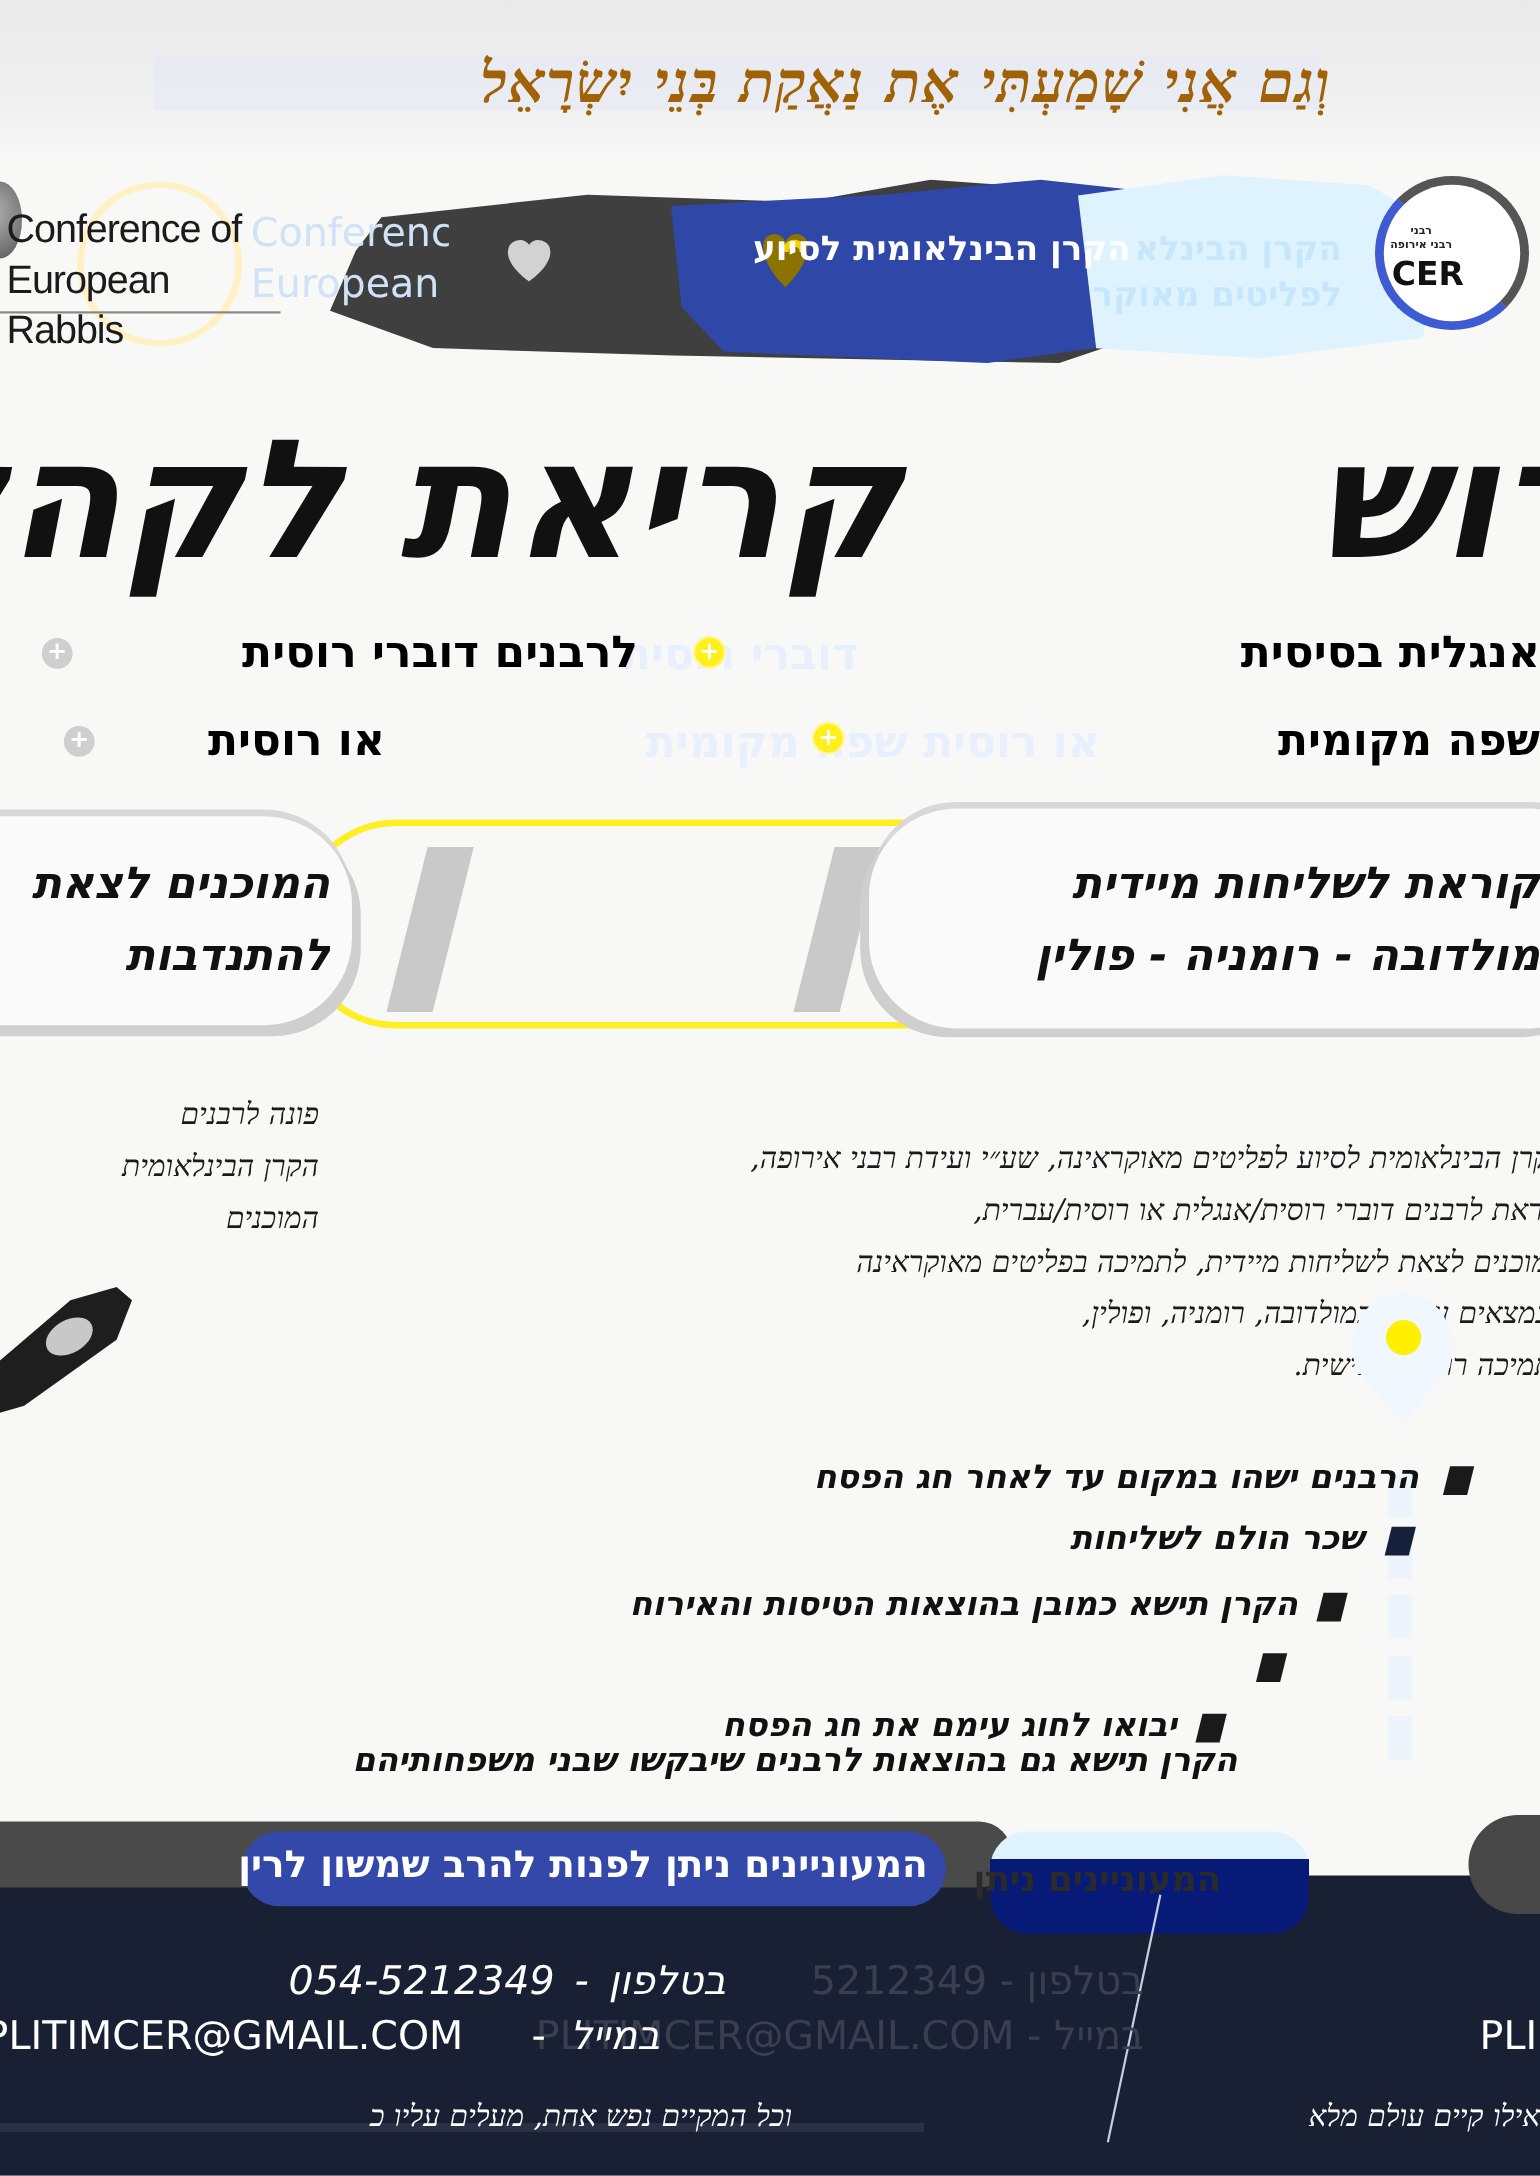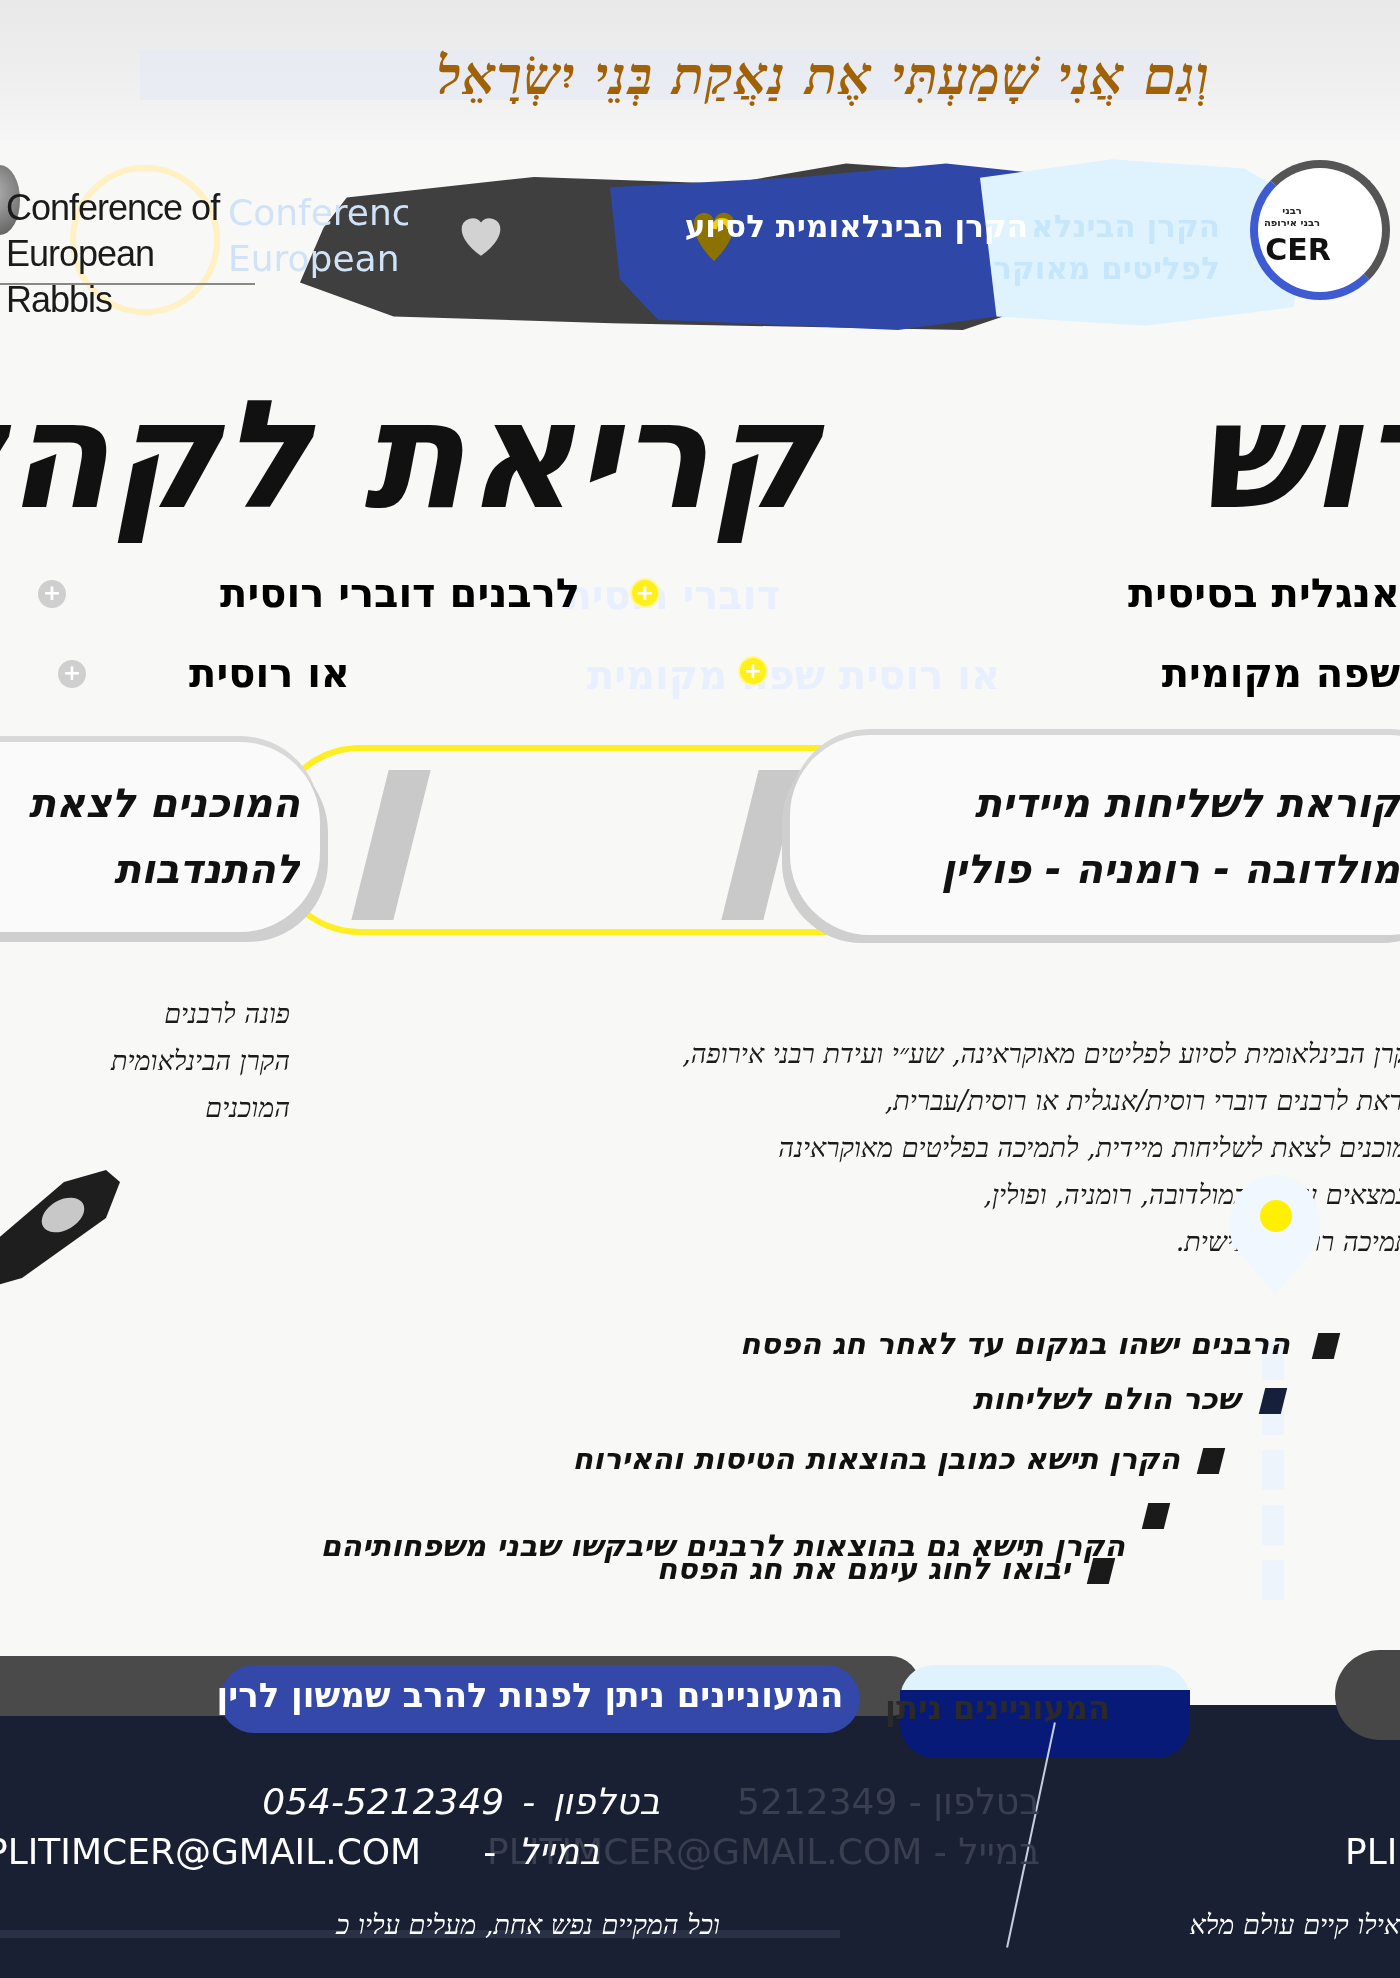--- a/index.html
+++ b/index.html
@@ -298,21 +298,21 @@
 <div class="abs bullet-ghost" style="left:1262px; top:1395px;"></div>
 <div class="abs bullet-mark" style="left:1262px; top:1388px; background:#17203a;"></div>
 <div class="abs bullet-row" style="left:700px; top:1375px; width:540px;">שכר הולם לשליחות</div>
 
 <div class="abs bullet-ghost" style="left:1262px; top:1450px;"></div>
 <div class="abs bullet-mark" style="left:1200px; top:1448px;"></div>
 <div class="abs bullet-row" style="left:320px; top:1435px; width:860px;">הקרן תישא כמובן בהוצאות הטיסות והאירוח</div>
 
 <div class="abs bullet-ghost" style="left:1262px; top:1505px;"></div>
 <div class="abs bullet-mark" style="left:1145px; top:1503px;"></div>
-<div class="abs bullet-row" style="left:0; top:1522px; width:1125px;">הקרן תישא גם בהוצאות לרבנים שיבקשו שבני משפחותיהם</div>
+<div class="abs bullet-row" style="left:0; top:1577px; width:1125px;">הקרן תישא גם בהוצאות לרבנים שיבקשו שבני משפחותיהם</div>
 
 <div class="abs bullet-ghost" style="left:1262px; top:1560px;"></div>
 <div class="abs bullet-mark" style="left:1090px; top:1558px;"></div>
 <div class="abs bullet-row" style="left:470px; top:1545px; width:600px;">יבואו לחוג עימם את חג הפסח</div>
 
 <div class="abs navy-band"></div>
 <div class="abs gear-right"></div>
 <div class="abs contact-dark-strip"></div>
 <div class="abs contact-pill-light"></div>
 <div class="abs contact-pill-navy"></div>

